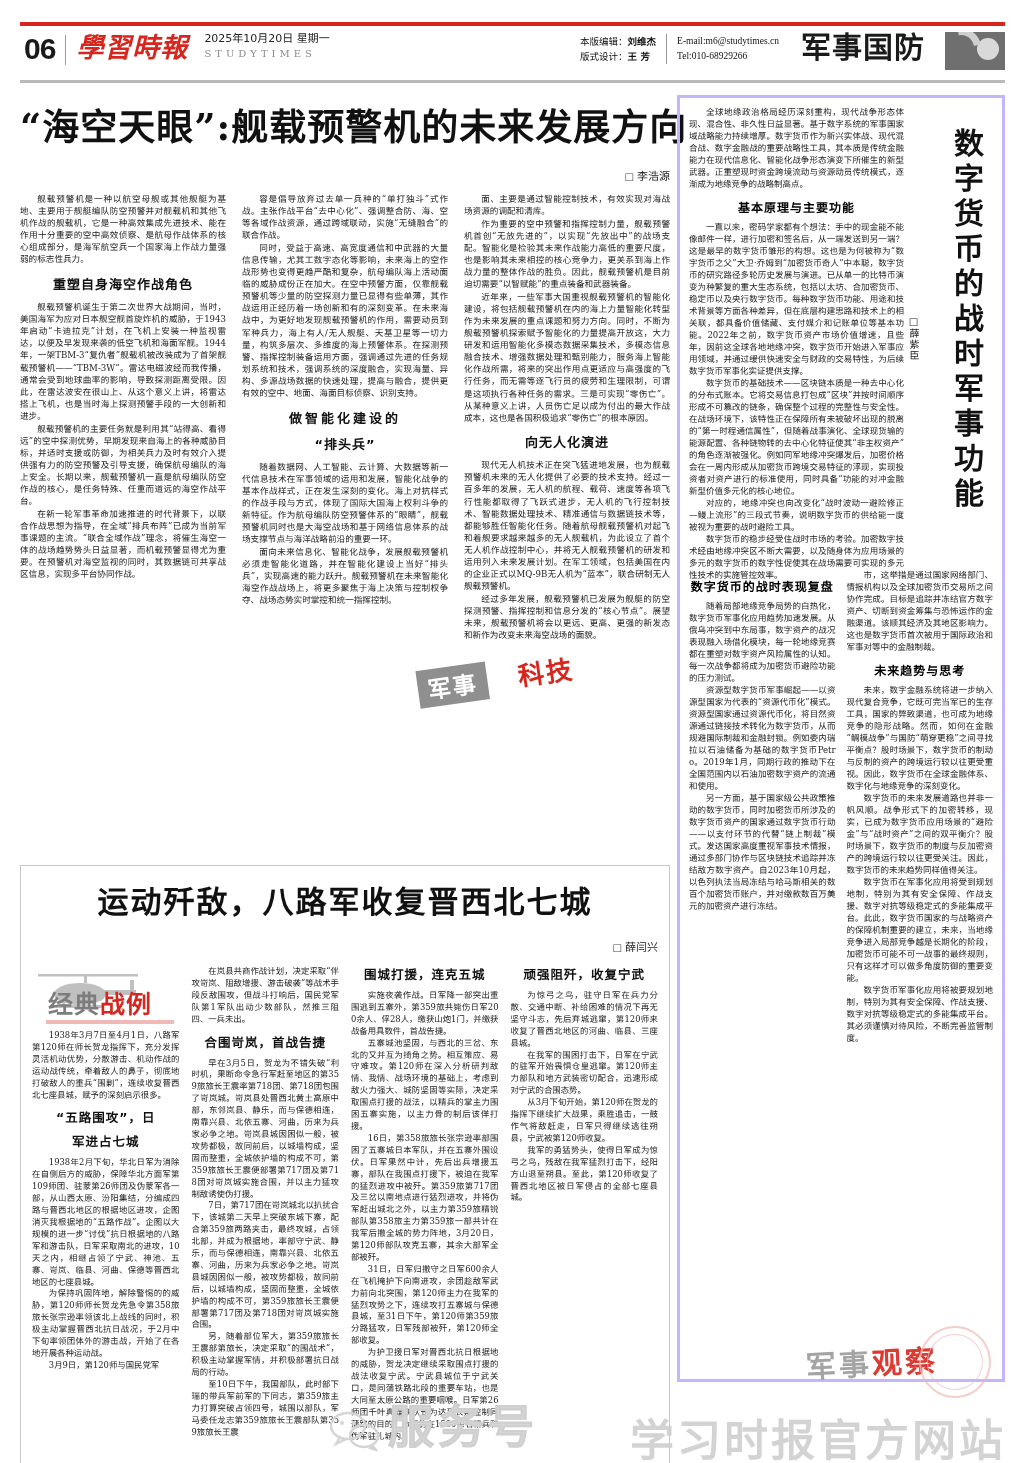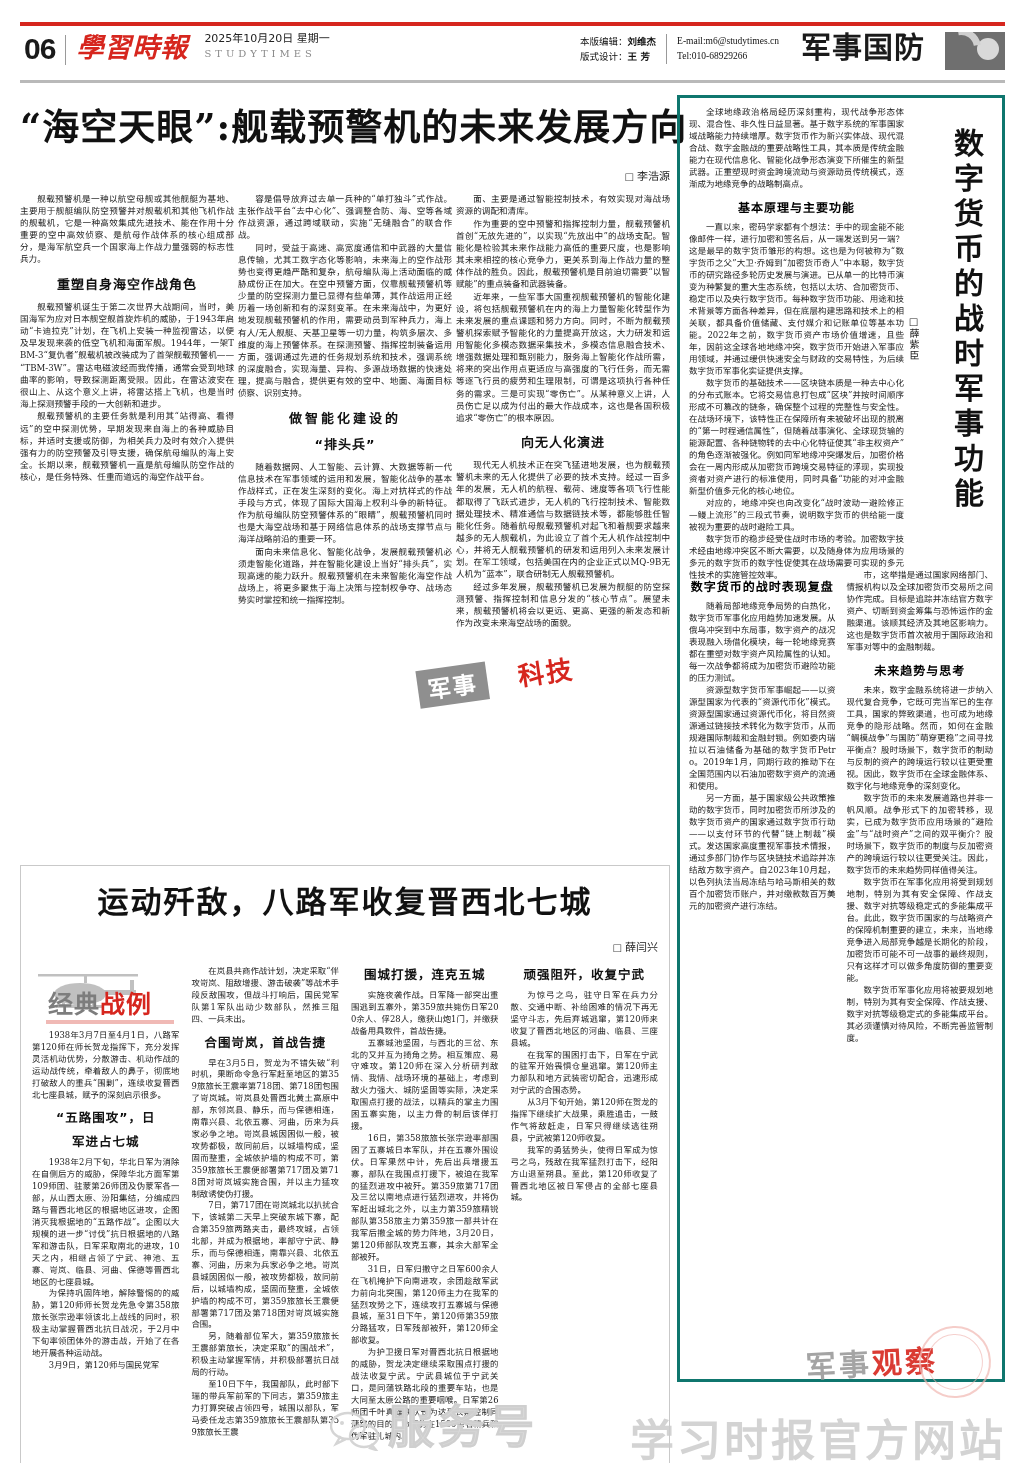--- a/index.html
+++ b/index.html
@@ -54,36 +54,36 @@
   .emblem-swoosh { position:absolute; right:24px; top:-4px; width:40px; height:40px;
                    border:7px solid #cfcfcf; border-radius:50%; border-color:#cfcfcf transparent transparent transparent;
                    transform:rotate(35deg); }
   .mast-rule-bot { height:3px; background:#b9b9b9; width:100%; margin-top:2px; }
 
   
   .content { position:absolute; left:20px; top:95px; width:985px; height:1340px; }
   .top-zone { display:flex; height:760px; }
   .left-top { width:650px; position:relative; }
   .sidebar {
-    width:328px; margin-left:7px; border:3px solid #0f766e; padding:8px 9px 6px 9px;
+    width:328px; margin-left:7px; border:3px solid #c4b5fd; padding:8px 9px 6px 9px;
     position:relative; height:1287px;
   }
 
   
   .headline1 {
     font-family:"DejaVu Serif","Liberation Serif",serif;
     font-weight:bold; font-size:37px; color:#111; letter-spacing:1px;
     line-height:52px; padding:6px 0 0 0; white-space:nowrap;
   }
   .byline { text-align:right; font-size:11px; color:#222; padding:14px 0 10px 0;
             font-family:"DejaVu Serif","Liberation Serif",serif; }
   .byline .sq { font-size:10px; color:#444; margin-right:3px; }
 
   
-  .cols { display:flex; gap:4px; }
+  .cols { display:flex; gap:16px; }
   .col { flex:1; }
   .para {
     font-family:"DejaVu Serif","Liberation Serif",serif;
     font-size:8.6px; line-height:12.1px; color:#1b1b1b;
     text-align:justify; text-indent:2em; margin-bottom:0.5px;
     word-break:break-all;
   }
   .sub-h {
     font-family:"DejaVu Sans","Liberation Sans",sans-serif;
     font-weight:bold; font-size:13px; color:#111; text-align:center;
@@ -261,20 +261,21 @@
         <div class="byline">
           <span class="sq">□</span><span>李浩源</span>
         </div>
 
         <div class="cols">
           <div class="col">
             <div class="para">舰载预警机是一种以航空母舰或其他舰艇为基地、主要用于舰艇编队防空预警并对舰载机和其他飞机作战的舰载机，它是一种高效集成先进技术、能在作用十分重要的空中高效侦察、是航母作战体系的核心组成部分，是海军航空兵一个国家海上作战力量强弱的标志性兵力。</div>
             <div class="sub-h">重塑自身海空作战角色</div>
             <div class="para">舰载预警机诞生于第二次世界大战期间，当时，美国海军为应对日本舰空舰首旋炸机的威胁，于1943年启动“卡迪拉克”计划，在飞机上安装一种监视雷达，以便及早发现来袭的低空飞机和海面军舰。1944年，一架TBM-3“复仇者”舰载机被改装成为了首架舰载预警机——“TBM-3W”。雷达电磁波经而我传播，通常会受到地球曲率的影响，导致探测距离受限。因此，在雷达波安在很山上、从这个意义上讲，将雷达搭上飞机，也是当时海上探测预警手段的一大创新和进步。</div>
             <div class="para">舰载预警机的主要任务就是利用其“站得高、看得远”的空中探测优势，早期发现来自海上的各种威胁目标，并适时支援或防御，为相关兵力及时有效介入提供强有力的防空预警及引导支援，确保航母编队的海上安全。长期以来，舰载预警机一直是航母编队防空作战的核心，是任务特殊、任重而道远的海空作战平台。</div>
+            <div class="para">在新一轮军事革命加速推进的时代背景下，以联合作战思想为指导，在全域“排兵布阵”已成为当前军事课题的主流。“联合全域作战”理念，将催生海空一体的战场趋势势头日益显著，而机载预警显得尤为重要。在预警机对海空监视的同时，其数据链可共享战区信息，实现多平台协同作战。</div>
           </div>
           <div class="col">
             <div class="para">容是倡导放弃过去单一兵种的“单打独斗”式作战。主张作战平台“去中心化”、强调整合防、海、空等各域作战资源，通过跨域联动，实施“无缝融合”的联合作战。</div>
             <div class="para">同时，受益于高速、高宽度通信和中武器的大量信息传输，尤其工数字态化等影响，未来海上的空作战形势也变得更趋严酷和复杂，航母编队海上活动面临的威胁成份正在加大。在空中预警方面，仅靠舰载预警机等少量的防空探测力量已显得有些单薄，其作战运用正经历着一场创新和有的深刻变革。在未来海战中，为更好地发现舰载预警机的作用，需要动员到军种兵力，海上有人/无人舰艇、天基卫星等一切力量，构筑多层次、多维度的海上预警体系。在探测预警、指挥控制装备运用方面，强调通过先进的任务规划系统和技术，强调系统的深度融合，实现海量、异构、多源战场数据的快速处理，提高与融合，提供更有效的空中、地面、海面目标侦察、识别支持。</div>
             <div class="sub-h spread">做智能化建设的</div>
             <div class="sub-h" style="padding-top:0">“排头兵”</div>
             <div class="para">随着数据网、人工智能、云计算、大数据等新一代信息技术在军事领域的运用和发展，智能化战争的基本作战样式，正在发生深刻的变化。海上对抗样式的作战手段与方式，体现了国际大国海上权利斗争的新特征。作为航母编队防空预警体系的“眼睛”，舰载预警机同时也是大海空战场和基于网络信息体系的战场支撑节点与海洋战略前沿的重要一环。</div>
             <div class="para">面向未来信息化、智能化战争，发展舰载预警机必须走智能化道路，并在智能化建设上当好“排头兵”，实现高速的能力跃升。舰载预警机在未来智能化海空作战战场上，将更多聚焦于海上决策与控制权争夺、战场态势实时掌控和统一指挥控制。</div>
           </div>
           <div class="col">

